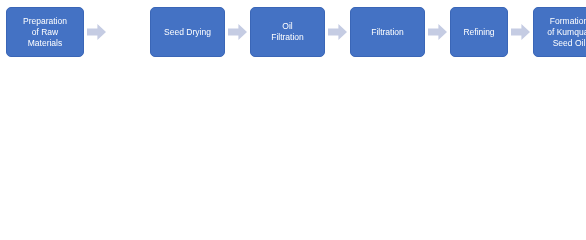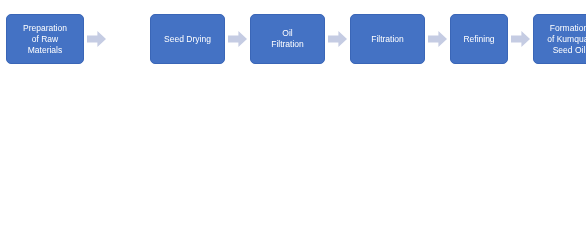--- a/index.html
+++ b/index.html
@@ -6,21 +6,21 @@
     margin: 0;
     padding: 0;
     background: #ffffff;
   }
   #flowchart {
     width: 586px;
     height: 64px;
     background: #ffffff;
     display: flex;
     flex-direction: row;
-    align-items: flex-end;
+    align-items: center;
     justify-content: flex-start;
     overflow: hidden;
     box-sizing: border-box;
     font-family: "Liberation Sans", sans-serif;
   }
   .step-box {
     height: 50px;
     border-radius: 5px;
     background: #4472C4;
     border: 1px solid #3A66B7;

